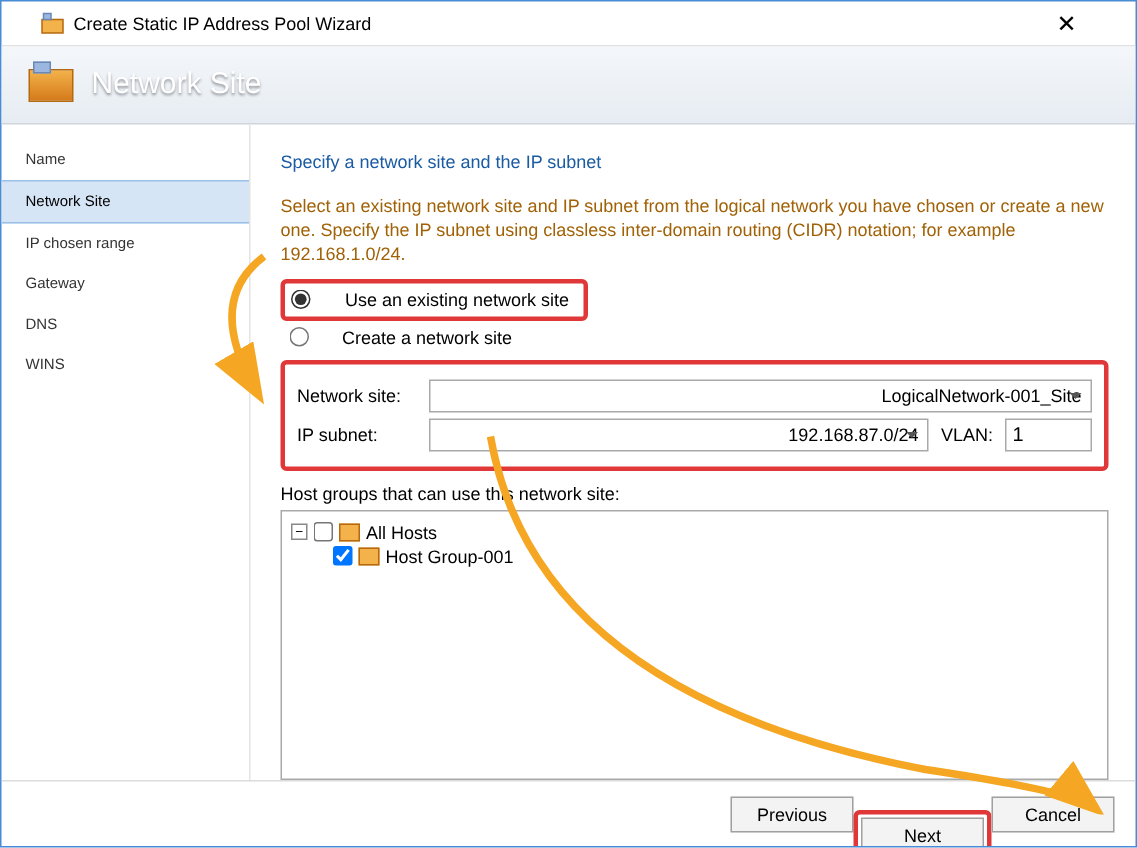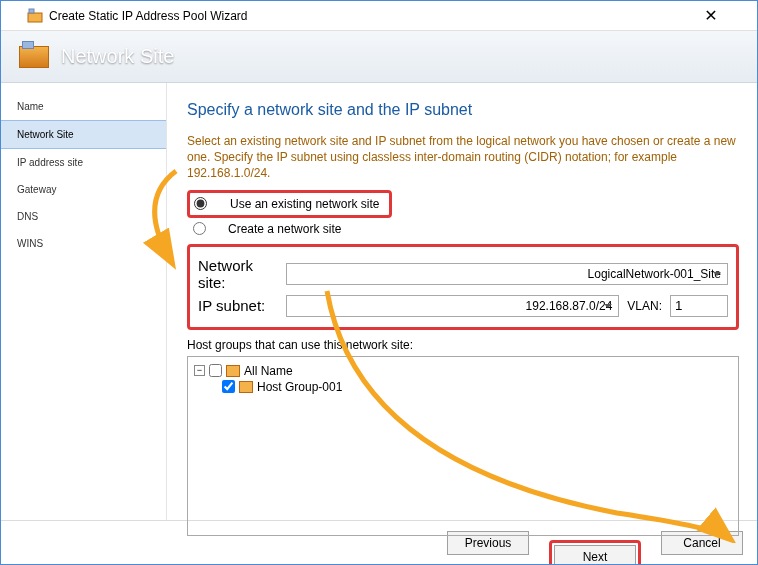--- a/index.html
+++ b/index.html
@@ -11,41 +11,41 @@
   .banner { height: 52px; background: linear-gradient(#f4f7fa,#e6ecf2); display: flex; align-items: center; padding: 0 18px; gap: 12px; border-bottom: 1px solid #d0d6dc; }
   .banner-icon { width: 30px; height: 22px; background: linear-gradient(#f3b24a,#d47a1b); border:1px solid #b5680f; position: relative; }
   .banner-icon::before { content:""; position:absolute; top:-6px; left:2px; width:10px; height:6px; background:#9bb7e0; border:1px solid #6a88b5; }
   .banner-title { font-size: 20px; color: #fff; text-shadow: 0 1px 2px rgba(0,0,0,.4); font-weight: 400; }
   .body { display: flex; height: calc(100% - 30px - 52px - 44px); }
   .sidebar { width: 166px; border-right: 1px solid #e4e4e4; padding-top: 10px; }
   .side-item { padding: 8px 16px; font-size: 10px; color: #333; cursor: default; }
   .side-item.first { font-weight: 400; }
   .side-item.selected { background: #d6e5f5; border: 1px solid #9ac0e8; border-left: none; border-right: none; color: #000; }
   .main { flex: 1; padding: 18px 18px 10px 20px; position: relative; }
-  .heading { color: #1a5ba3; font-size: 16px; margin-bottom: 14px; }
+  .heading { color: #1a5ba3; font-size: 12px; margin-bottom: 14px; }
   .desc { font-size: 12px; color: #a16207; line-height: 1.35; margin-bottom: 8px; }
   .radio-group { border: 3px solid #e03838; border-radius: 4px; display: inline-block; padding: 2px 10px 2px 4px; margin-bottom: 2px; }
   .radio-row { display: flex; align-items: center; gap: 23px; padding: 2px 0; }
   .radio-row-outer { display:flex; align-items:center; gap:22px; padding:2px 6px; }
   input[type=radio] { accent-color: #333; }
   .detailbox { border: 3px solid #e03838; border-radius: 4px; padding: 6px 8px; margin-top: 6px; }
   .detail-row { display: flex; align-items: center; gap: 8px; margin: 4px 0; }
-  .detail-label { width: 80px; font-size: 15px; }
+  .detail-label { width: 80px; font-size: 12px; }
   .dropdown { flex: 1; height: 22px; border: 1px solid #a9a9a9; background: #fff; display: flex; align-items: center; padding: 0 6px; position: relative; justify-content: flex-end; }
   .dropdown::after { content: ""; position: absolute; right: 6px; top: 50%; transform: translateY(-2px); border: 4px solid transparent; border-top-color: #555; }
   .vlan-label { font-size: 12px; }
   .vlan-input { width: 58px; height: 22px; border: 1px solid #a9a9a9; padding: 0 4px; }
   .hosts-label { margin-top: 8px; font-size: 12px; }
   .tree { border: 1px solid #a9a9a9; height: 180px; margin-top: 4px; padding: 6px; overflow: auto; }
   .tree-row { display:flex; align-items:center; gap:4px; padding:1px 0; }
   .tree-row.indent { padding-left: 28px; }
   .expander { width:11px; height:11px; border:1px solid #888; display:inline-flex; align-items:center; justify-content:center; font-size:9px; line-height:9px; cursor:default; }
   .chk { width:13px; height:13px; }
   .hg-icon { width:14px; height:12px; background:#f3b24a; border:1px solid #b5680f; display:inline-block; }
-  .footer { height: 44px; border-top: 1px solid #dcdcdc; display: flex; align-items: center; justify-content: flex-end; gap: 20px; padding: 0 14px; }
+  .footer { height: 44px; border-top: 1px solid #dcdcdc; display: flex; align-items: center; justify-content: flex-end; gap: 0; padding: 0 14px; }
   .btn { width: 82px; height: 24px; border: 1px solid #a0a0a0; background: #f3f3f3; font-size: 12px; cursor: default; }
   .btn-next-wrap { border: 3px solid #e03838; border-radius: 4px; padding: 2px; margin-top: 28px; }
   
   .arrow-svg { position:absolute; pointer-events:none; }
 </style>
 </head>
 <body>
 
 <div class="titlebar">
   <svg class="icon16" viewBox="0 0 16 16">
@@ -58,21 +58,21 @@
 
 <div class="banner">
   <div class="banner-icon"></div>
   <div class="banner-title">Network Site</div>
 </div>
 
 <div class="body">
   <div class="sidebar">
     <div class="side-item first">Name</div>
     <div class="side-item selected">Network Site</div>
-    <div class="side-item">IP address site</div>
+    <div class="side-item">IP chosen range</div>
     <div class="side-item">Gateway</div>
     <div class="side-item">DNS</div>
     <div class="side-item">WINS</div>
   </div>
 
   <div class="main">
     <div class="heading">Specify a network site and the IP subnet</div>
     <div class="desc">Select an existing network site and IP subnet from the logical network you have chosen or create a new one. Specify the IP subnet using classless inter-domain routing (CIDR) notation; for example 192.168.1.0/24.</div>
 
     <div class="radio-group">
@@ -102,21 +102,21 @@
         <input class="vlan-input" value="1" style="">
       </div>
     </div>
 
     <div class="hosts-label">Host groups that can use this network site:</div>
     <div class="tree">
       <div class="tree-row">
         <span class="expander">−</span>
         <input type="checkbox" class="chk" style="">
         <span class="hg-icon"></span>
-        <span>All Name</span>
+        <span>All Hosts</span>
       </div>
       <div class="tree-row indent">
         <input type="checkbox" class="chk" checked="" style="">
         <span class="hg-icon"></span>
         <span>Host Group-001</span>
       </div>
     </div>
 
     
     <svg class="arrow-svg" style="left:-46px; top:78px;" width="70" height="120">

